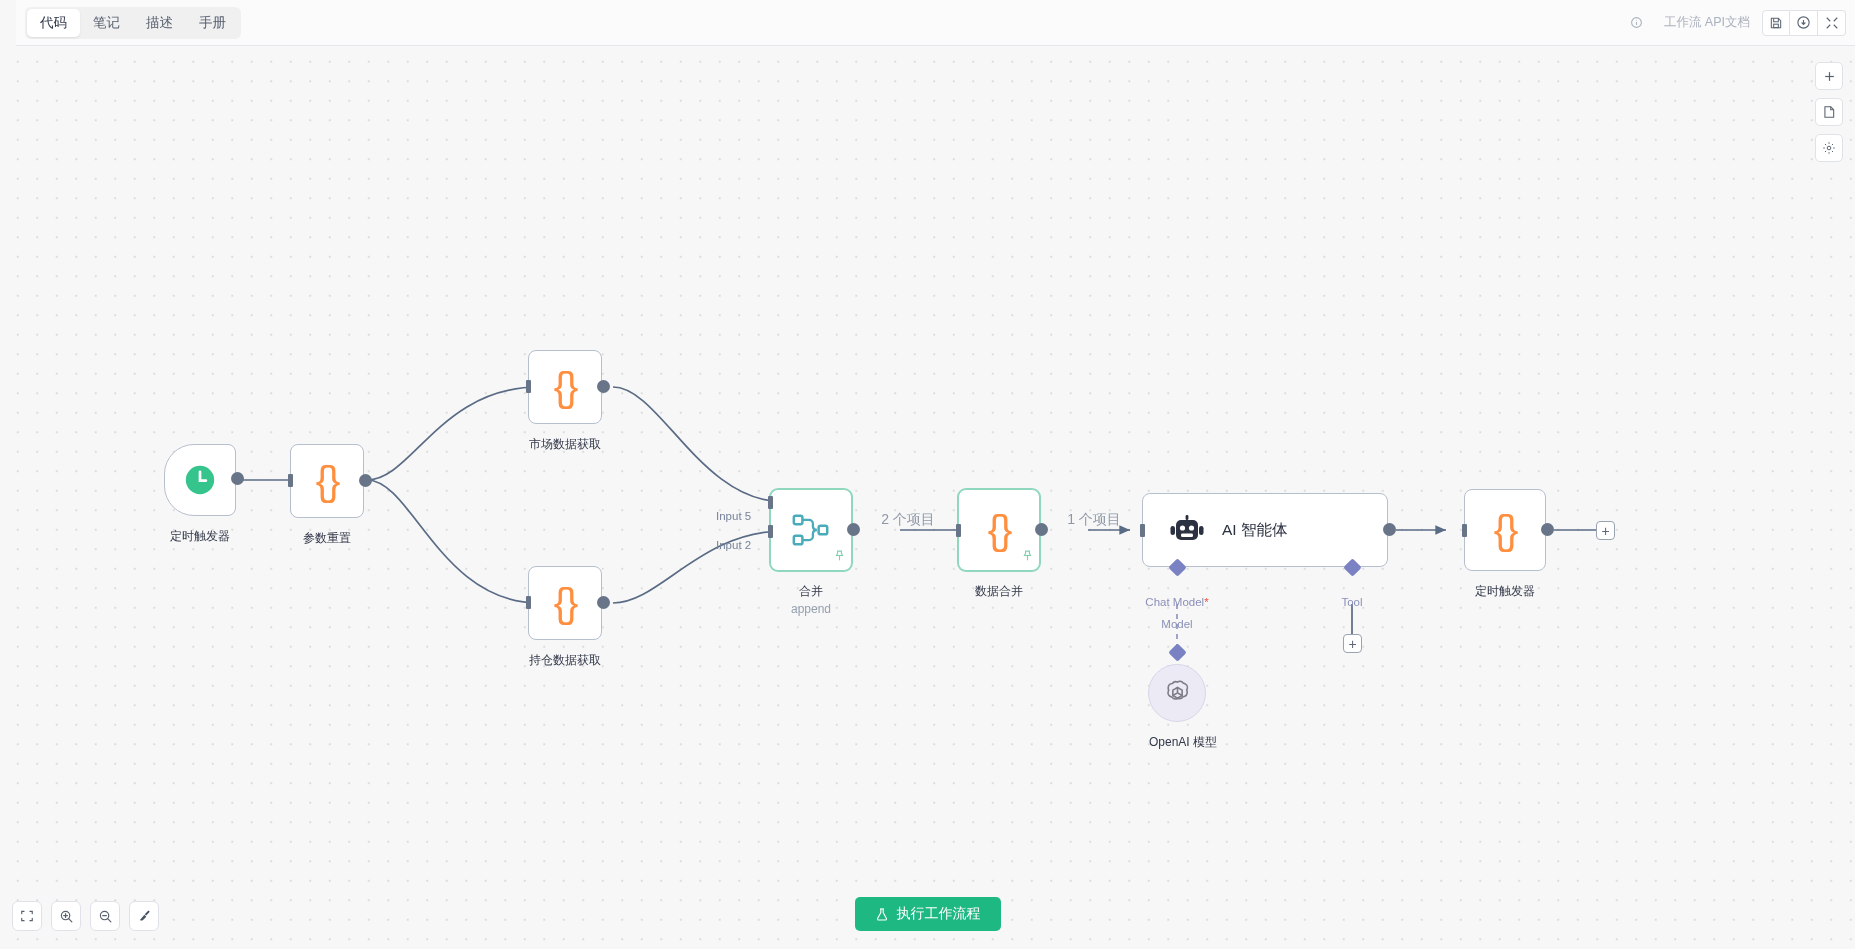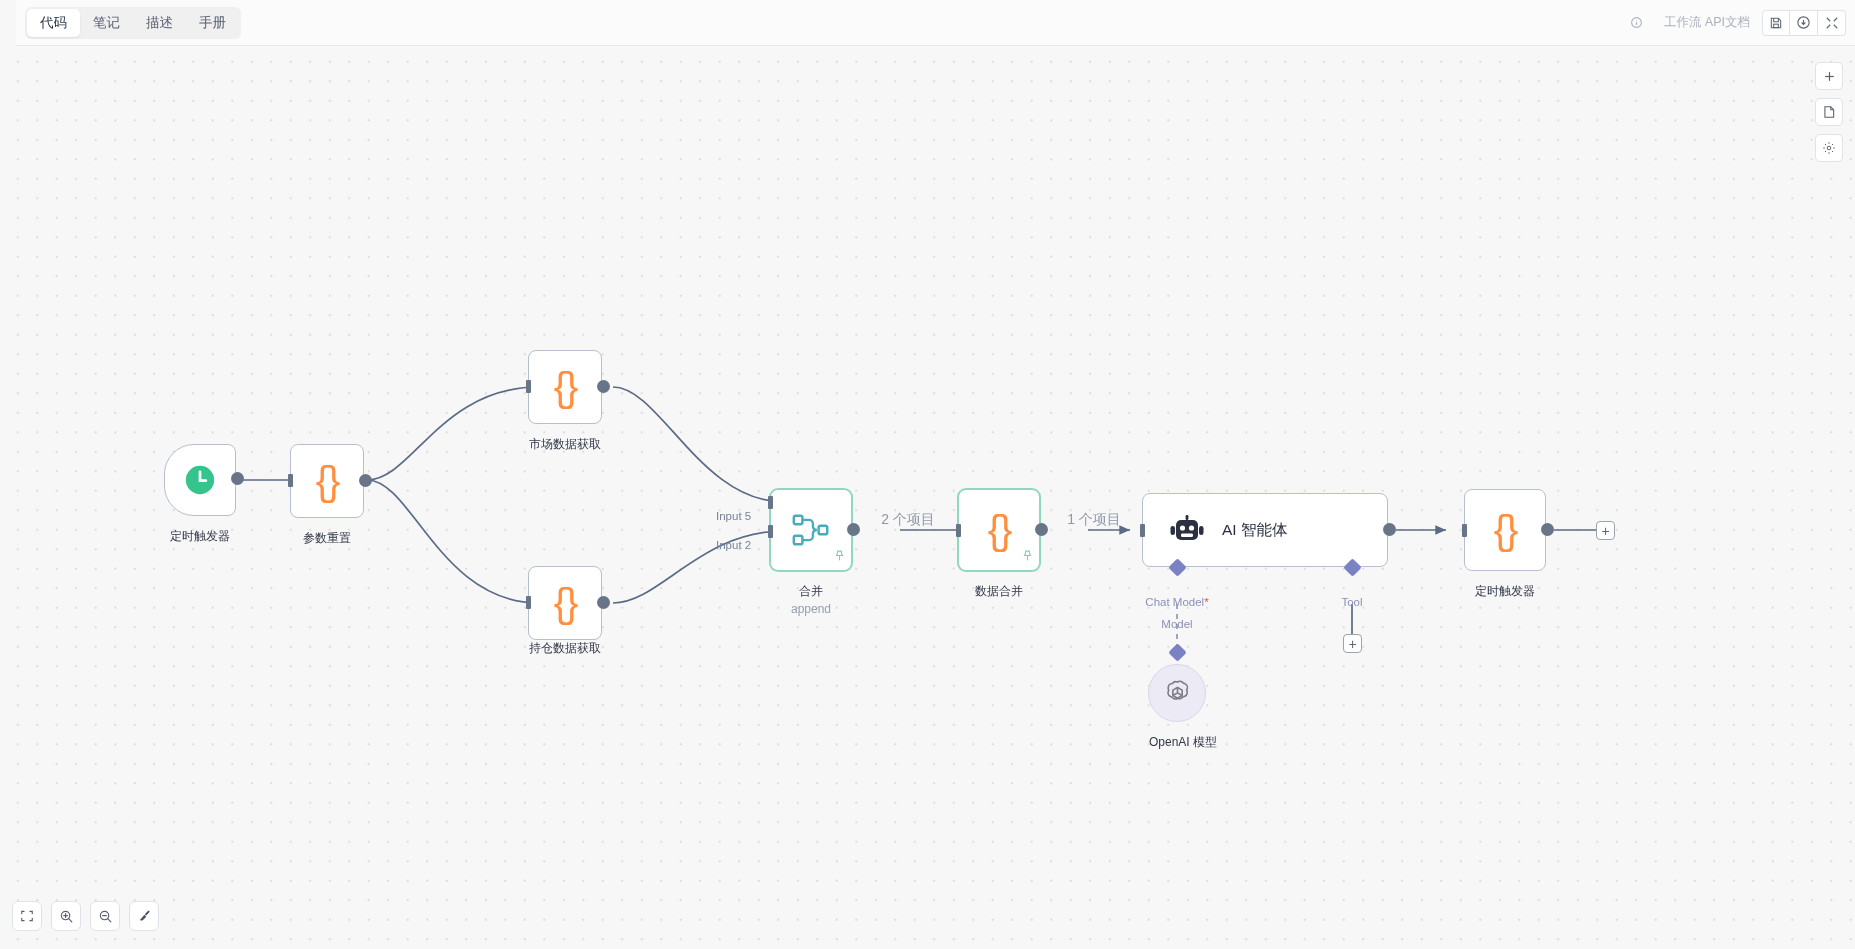--- a/index.html
+++ b/index.html
@@ -283,21 +283,21 @@
     <div class="node" style="left:528px; top:520px;">
       <div class="nbox" style="width:74px;height:74px;">
         <span class="curly">{}</span>
       </div>
       <div class="inarrow" style="left:-12px; top:29px;">
         <svg width="16" height="15" viewBox="0 0 16 15">
           <rect x="10" y="1" width="5" height="13" fill="#687588" rx="1"></rect>
         </svg>
       </div>
       <div class="outdot" style="left:69px; top:30px;"></div>
-      <div class="nlabel" style="top:74px; left:37px;">持仓数据获取</div>
+      <div class="nlabel" style="top:86px; left:37px;">持仓数据获取</div>
     </div>
 
     <div class="portlabel" style="left:716px; top:464px;">Input 5</div>
     <div class="portlabel" style="left:716px; top:493px;">Input 2</div>
 
     <div class="node" style="left:770px; top:443px;">
       <div class="nbox sel" style="width:82px;height:82px;">
         <svg width="42" height="40" viewBox="0 0 44 40" fill="none" stroke="#4aabba" stroke-width="2.6">
           <rect x="4" y="5" width="9" height="9" rx="2"></rect>
           <rect x="4" y="26" width="9" height="9" rx="2"></rect>
@@ -455,15 +455,24 @@
         </svg>
       </div>
       <div class="btbtn">
         <svg width="15" height="15" viewBox="0 0 24 24" fill="#3f4a5c">
           <path d="M19.6 3.2c.6.6.6 1.5 0 2.1l-5 5-2.1-2.1 5-5c.6-.6 1.5-.6 2.1 0z"></path>
           <path d="M11.8 9.1l3.1 3.1-5.3 5.3c-1.4 1.4-3.6 1.4-4.9 0l7.1-8.4z" opacity=".95"></path>
         </svg>
       </div>
     </div>
 
+    <div class="execwrap">
+      <button class="execbtn">
+        <svg width="14" height="15" viewBox="0 0 24 24" fill="none" stroke="#ffffff" stroke-width="1.9">
+          <path d="M10 2.5v6.2L4.6 18.4c-.8 1.4.2 3.1 1.8 3.1h11.2c1.6 0 2.6-1.7 1.8-3.1L14 8.7V2.5"></path>
+          <line x1="8.6" y1="2.5" x2="15.4" y2="2.5"></line>
+        </svg>
+        <span>执行工作流程</span>
+      </button>
+    </div>
 
   </div>
 </div>
 
 </body></html>

